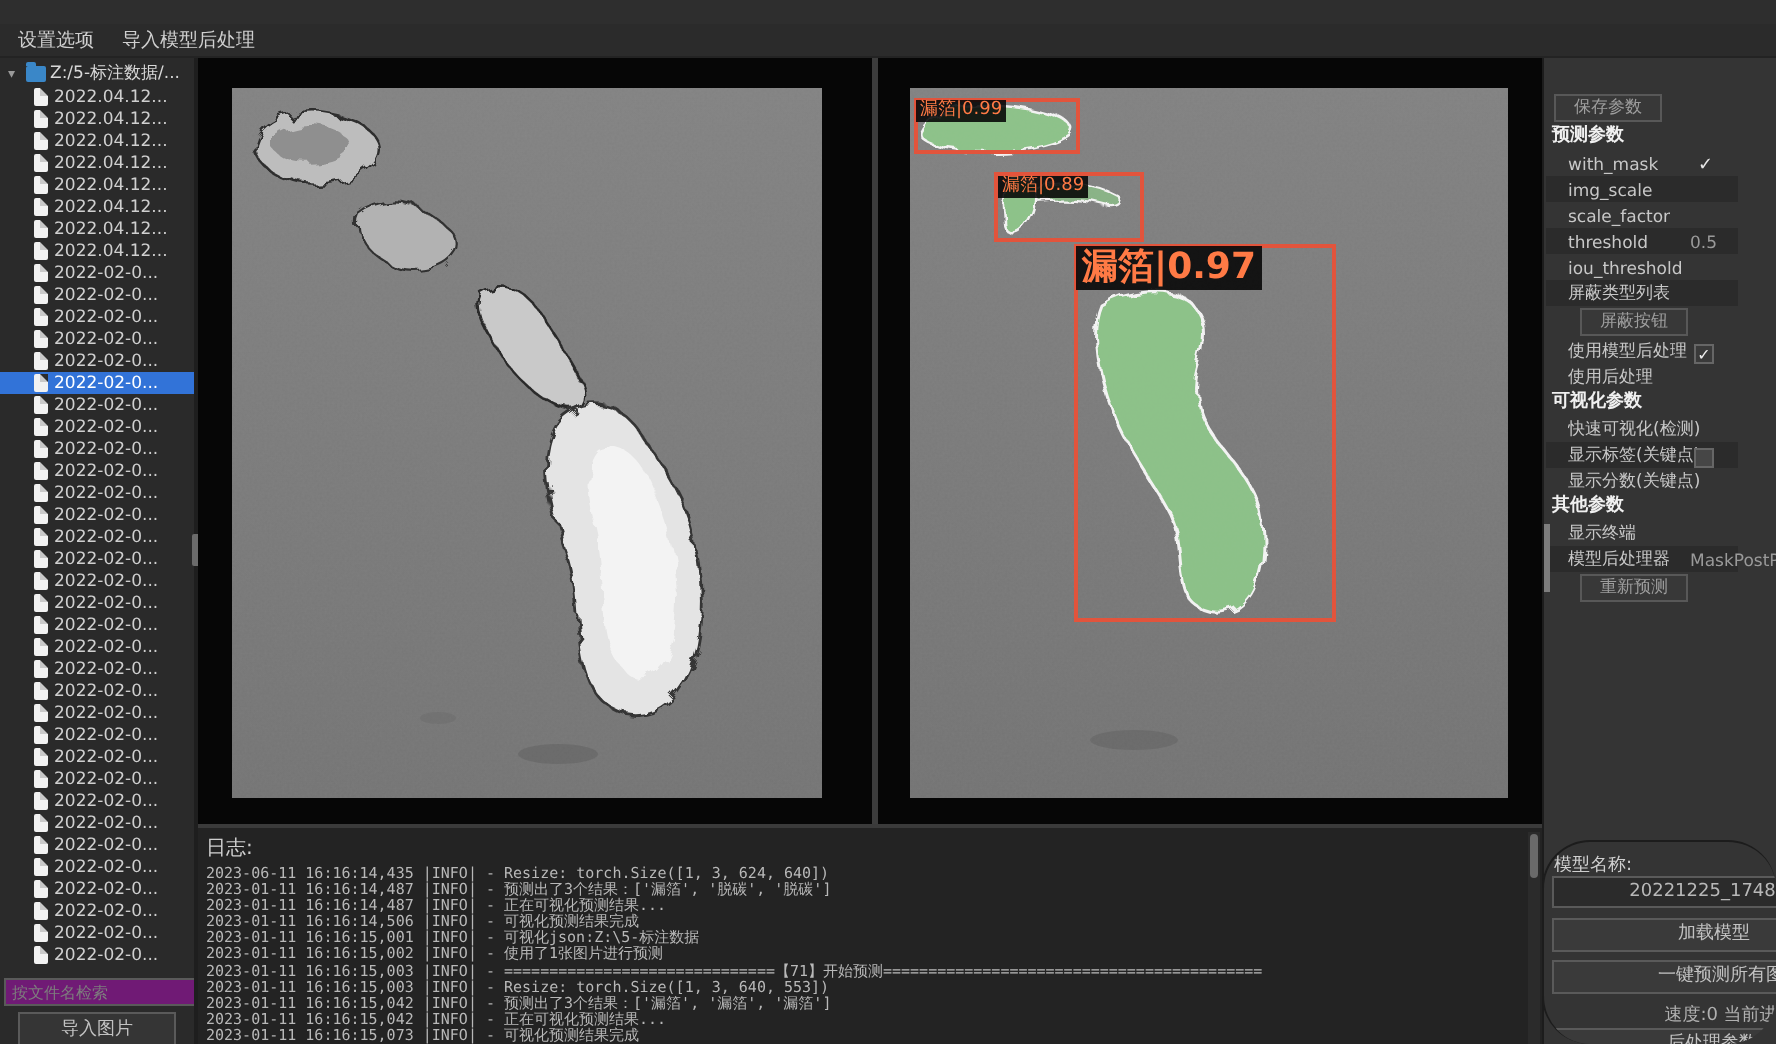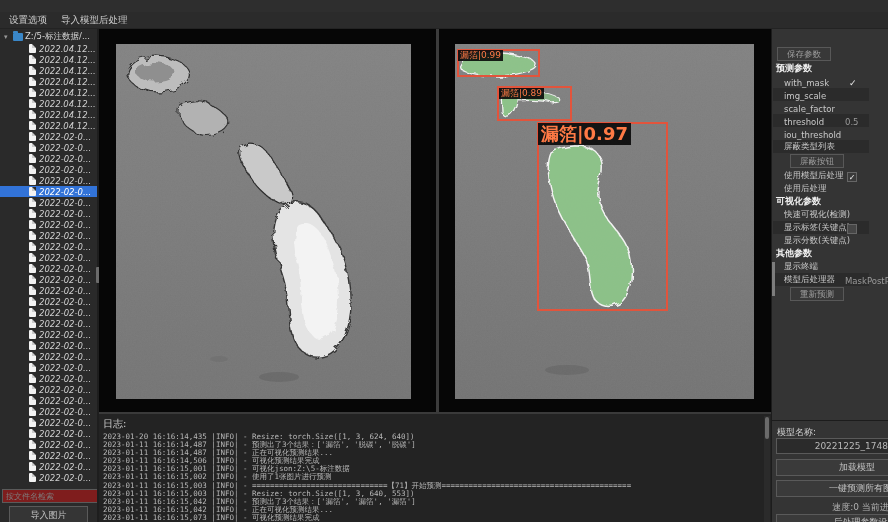--- a/index.html
+++ b/index.html
@@ -18,27 +18,27 @@
   .menu-item{font-size:9.5px; color:#cfcfcf; cursor:default;}
 
   
   .sidebar{position:absolute; left:0; top:29px; width:97px; height:493px; background:#2a2a2a;}
   .tree{position:absolute; left:0; top:2px; width:97px; height:456px; overflow:hidden;}
   .tree-root{height:12px; display:flex; align-items:center; gap:2px; padding-left:4px;}
   .tw{color:#9a9a9a; font-size:7px; width:7px;}
   .folder-icon{width:10px; height:8px; background:#3a87c8; border-radius:1px; position:relative; flex:none;}
   .folder-icon:before{content:""; position:absolute; left:0; top:-2px; width:5px; height:2px; background:#3a87c8; border-radius:1px 1px 0 0;}
   .tree-root-label{font-size:8.5px; color:#d8d8d8; white-space:nowrap; overflow:hidden;}
-  .tree-row{height:11px; display:flex; align-items:center; gap:3px; padding-left:29px;font-style:italic;}
+  .tree-row{height:11px; display:flex; align-items:center; gap:3px; padding-left:17px;}
   .tree-row.selected{background:var(--sel); }
   .tree-row.selected .tree-label{color:#fff;}
   .file-icon{width:7px; height:9px; background:#f2f2f2; border-radius:1px; flex:none; position:relative;}
   .file-icon:before{content:""; position:absolute; right:0; top:0; border:2px solid #2a2a2a; border-left-color:#c9c9c9; border-bottom-color:#c9c9c9; border-width:2px; width:0; height:0;}
   .tree-label{font-size:8.5px; color:#cfcfcf; white-space:nowrap; overflow:hidden;}
-  .search-box{position:absolute; left:2px; top:460px; width:116px; height:14px; background:#7f1d1d; border:1px solid #5a5a5a; color:#bbb; font-size:8px; padding:0 3px; font-family:inherit;}
+  .search-box{position:absolute; left:2px; top:460px; width:116px; height:14px; background:#701a75; border:1px solid #5a5a5a; color:#bbb; font-size:8px; padding:0 3px; font-family:inherit;}
   .search-box::placeholder{color:#7d7d7d;}
   .import-btn{position:absolute; left:9px; top:477px; width:79px; height:20px; background:#353535; border:1px solid #5a5a5a; color:#c2c2c2; font-size:9px; text-align:center; line-height:17px;}
 
   .vsplit{position:absolute; top:29px; width:2px; height:493px; background:#1e1e1e;}
   .vsplit .grip{position:absolute; left:-1px; top:238px; width:4px; height:16px; background:#6b6b6b; border-radius:1px;}
 
   
   .viewer{position:absolute; left:99px; top:29px; width:672px; height:383px; background:#060606;}
   .panel{position:absolute; top:0; height:383px; background:#060606;}
   .panel-left{left:0; width:337px;}
@@ -72,21 +72,21 @@
   .p-section{height:13px; line-height:13px; font-size:9px; font-weight:bold; color:#f0f0f0; padding-left:3px;}
   .p-row{height:13px; display:flex; align-items:flex-end; padding-left:11px; position:relative;}
   .p-row.dark{background:#2b2b2b;}
   .p-label{font-size:8.5px; color:#c8c8c8; white-space:nowrap; overflow:hidden;}
   .p-value{position:absolute; left:72px; font-size:8.5px; color:#9a9a9a; white-space:nowrap;}
   .p-check{position:absolute; left:76px; font-size:9px; color:#e8e8e8;}
   .p-cbox{position:absolute; left:74px; width:10px; height:10px; background:#464646; border:1px solid #666; font-size:8px; line-height:9px; text-align:center; color:#f0f0f0;}
   .p-cbox.checked{background:#3a3a3a;}
 
   
-  .model-sec{position:absolute; left:771px; top:420px; width:117px; height:102px; background:#343434; border-top:1px solid #1c1c1c; border-left:1px solid #1c1c1c; overflow:hidden;}
+  .model-sec{position:absolute; left:771px; top:420px; width:117px; height:102px; background:#343434; border-top:1px solid #1c1c1c; border-left:1px solid #1c1c1c; overflow:hidden;border-radius:24px;}
   .model-label{position:absolute; left:5px; top:5px; font-size:9px; color:#cfcfcf;}
   .model-name{position:absolute; left:4px; top:17px; width:162px; height:16px; background:#2b2b2b; border:1px solid #5a5a5a; color:#b8b8b8; font-size:9px; text-align:center; line-height:14px; white-space:nowrap;}
   .m-btn{position:absolute; left:4px; width:162px; height:17px; background:#3a3a3a; border:1px solid #5a5a5a; color:#c2c2c2; font-size:9px; text-align:center; line-height:15px; white-space:nowrap;}
   .m-load{top:38px;}
   .m-all{top:59px; width:178px;}
   .m-status{position:absolute; left:4px; top:80px; width:178px; font-size:9px; color:#b0b0b0; text-align:center; white-space:nowrap;}
   .m-post{top:93px; width:178px;}
 </style>
 </head>
 <body>
@@ -353,21 +353,21 @@
           <div class="det-label small" style="left: 60px; top: 59px;">漏箔|0.89</div>
           <div class="det-box" style="left: 98px; top: 93px; width: 131px; height: 189px;"></div>
           <div class="det-label large" style="left: 99px; top: 94px;">漏箔|0.97</div>
         </div>
     </div>
   </div>
 
   <div class="logpane">
     <div class="log-title">日志:</div>
     <div class="log-lines">
-        <div class="log-line">2023-01-20 16:16:14,435 |INFO| - Resize: torch.Size([1, 3, 624, 640])</div>
+        <div class="log-line">2023-06-11 16:16:14,435 |INFO| - Resize: torch.Size([1, 3, 624, 640])</div>
         <div class="log-line">2023-01-11 16:16:14,487 |INFO| - 预测出了3个结果：['漏箔', '脱碳', '脱碳']</div>
         <div class="log-line">2023-01-11 16:16:14,487 |INFO| - 正在可视化预测结果...</div>
         <div class="log-line">2023-01-11 16:16:14,506 |INFO| - 可视化预测结果完成</div>
         <div class="log-line">2023-01-11 16:16:15,001 |INFO| - 可视化json:Z:\5-标注数据</div>
         <div class="log-line">2023-01-11 16:16:15,002 |INFO| - 使用了1张图片进行预测</div>
         <div class="log-line">2023-01-11 16:16:15,003 |INFO| - ==============================【71】开始预测==========================================</div>
         <div class="log-line">2023-01-11 16:16:15,003 |INFO| - Resize: torch.Size([1, 3, 640, 553])</div>
         <div class="log-line">2023-01-11 16:16:15,042 |INFO| - 预测出了3个结果：['漏箔', '漏箔', '漏箔']</div>
         <div class="log-line">2023-01-11 16:16:15,042 |INFO| - 正在可视化预测结果...</div>
         <div class="log-line">2023-01-11 16:16:15,073 |INFO| - 可视化预测结果完成</div>

